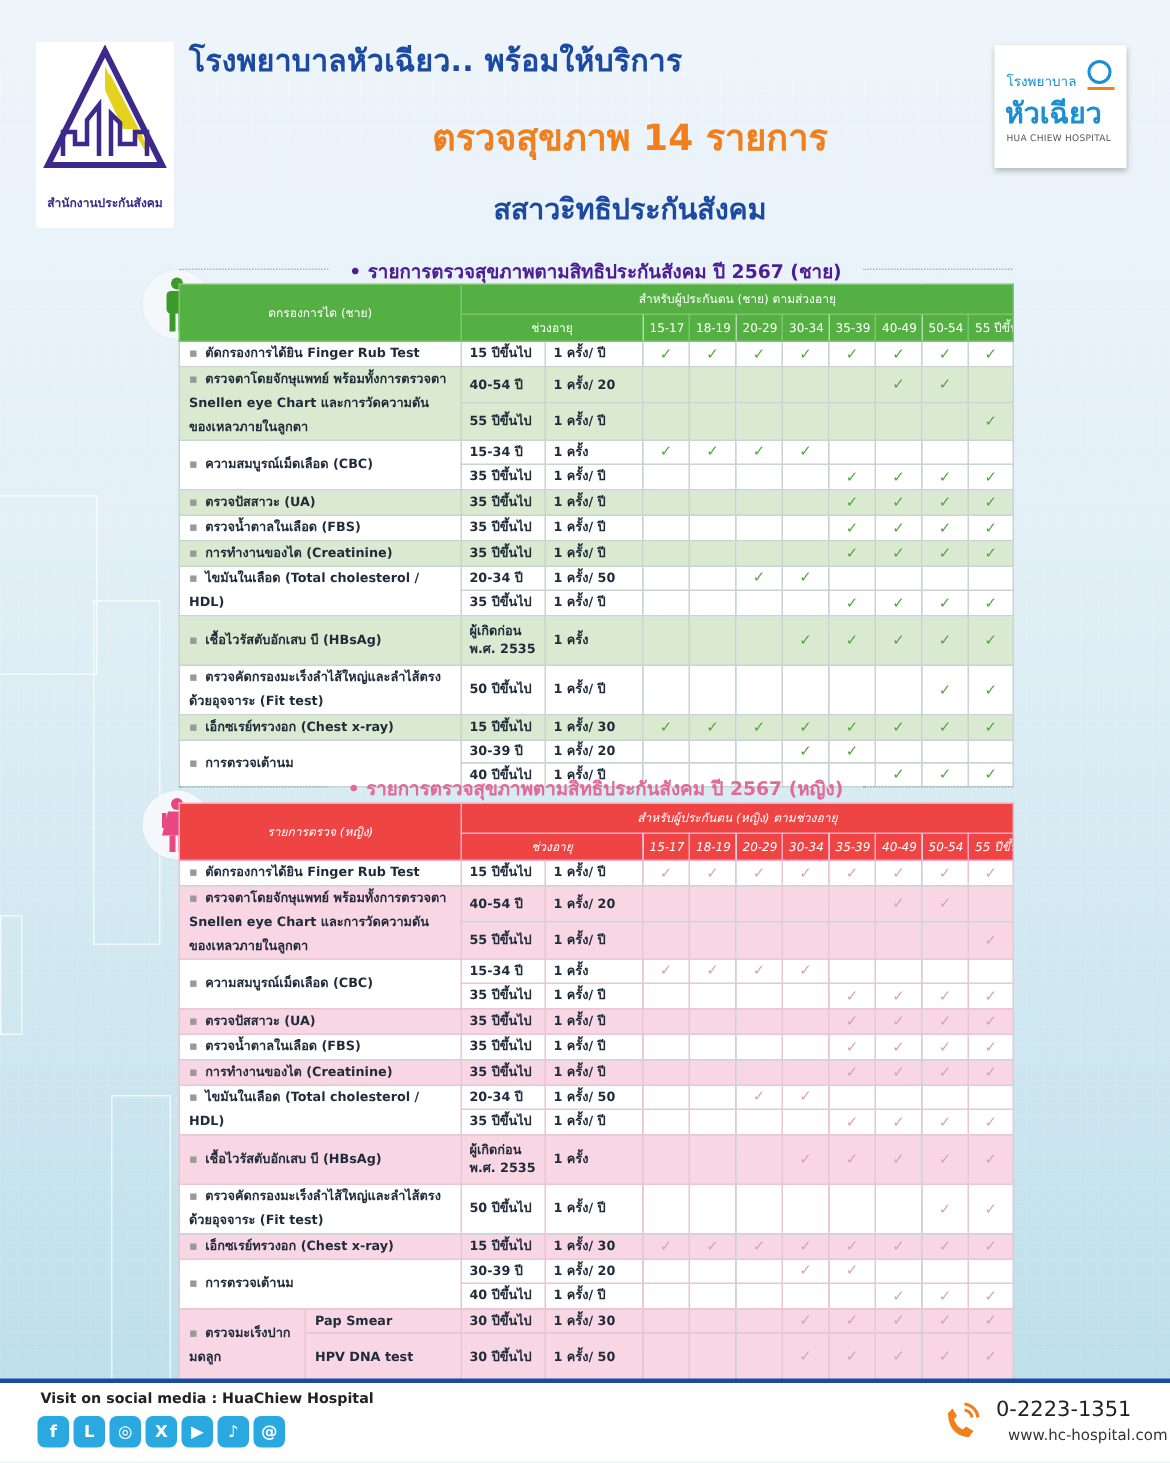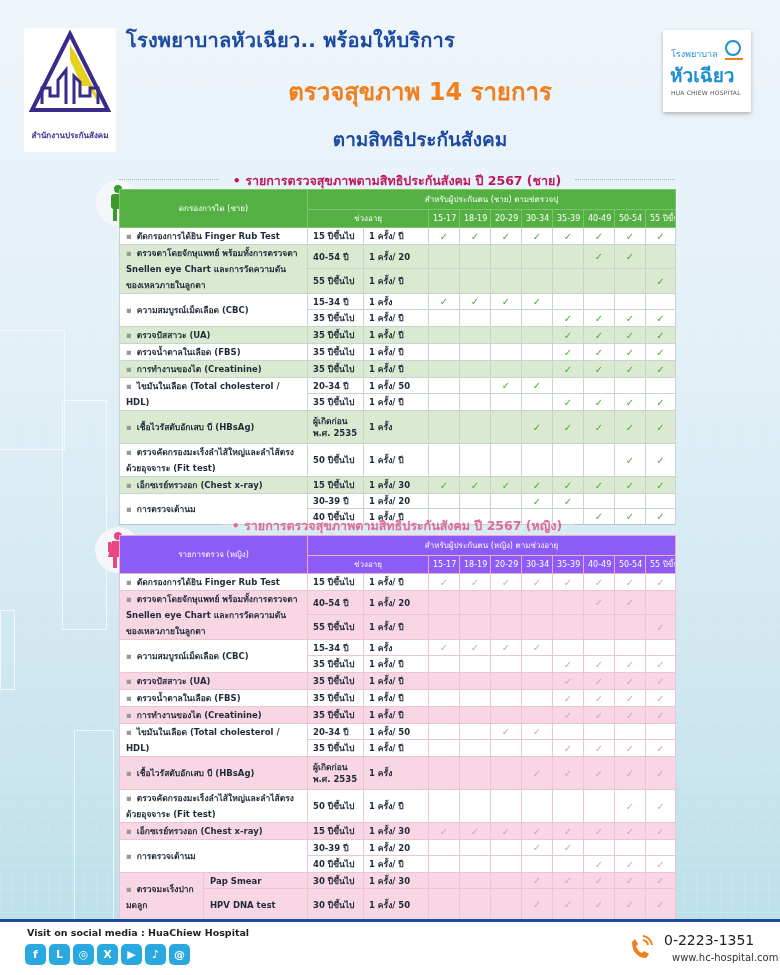--- a/index.html
+++ b/index.html
@@ -55,41 +55,41 @@
 
   
   .sec-title {
     position: absolute; left: 119px; width: 556px; text-align: center; font-size: 12.5px; font-weight: bold;
   }
   .sec-title .dots-l, .sec-title .dots-r {
     position: absolute; top: 8px; width: 100px; border-top: 1px dotted #9bb; 
   }
   .sec-title .dots-l { left: 0; }
   .sec-title .dots-r { right: 0; }
-  .sec-title.male { top: 171px; color: #be185d; }
+  .sec-title.male { top: 171px; color: #4c1d95; }
   .sec-title.female { top: 516px; color: #e06a9a; }
 
   .avatar-circle {
     position: absolute; width: 46px; height: 46px; border-radius: 50%; background: #f4f8fb;
     box-shadow: 0 0 2px rgba(0,0,0,0.05);
   }
 
   
   table.chk {
     position: absolute; left: 119px; width: 556px; border-collapse: collapse; table-layout: fixed;
     font-size: 9px;
   }
   table.chk td, table.chk th {
     border: 1px solid #c9d3cf; overflow: hidden; white-space: nowrap; padding: 0 4px;
   }
   table.chk th { color: #ffffff; font-weight: normal; font-size: 8px; text-align: center; }
   table.male { top: 189px; }
   table.female { top: 535px; }
   table.male th { background: #55b043; border-color: #7cc56c; }
-  table.female th { background: #8b5cf6; border-color: #f3a9c7; }
+  table.female th { background: #ef4444; border-color: #f3a9c7; font-style: italic; }
   table.chk td.test { font-weight: bold; font-size: 8.5px; white-space: normal; line-height: 16px; padding-left: 6px; }
   table.chk td.test .bullet { color: #999; margin-right: 5px; }
   table.chk td.age, table.chk td.freq { font-weight: bold; font-size: 8.5px; padding-left: 5px; white-space: normal; line-height: 12px;}
   table.chk td.mark { text-align: center; font-size: 10px; padding: 0; }
   table.male td.mark { color: #4ea63a; }
   table.female td.mark { color: #d9a0b8; }
   table.male tr.alt td { background: #d9ead0; }
   table.male tr.plain td { background: #ffffff; }
   table.female tr.alt td { background: #f8d6e4; }
   table.female tr.plain td { background: #ffffff; }
@@ -125,21 +125,21 @@
     <polyline points="44,20 66,62" stroke="#e6d21e" stroke-width="3" fill="none"></polyline>
     <polyline points="46,28 70,70" stroke="#e6d21e" stroke-width="3" fill="none"></polyline>
     <path d="M14,74 L14,58 L22,58 L22,66 L30,66 L30,50 L38,40 L38,74" stroke="#3b2a8a" stroke-width="3" fill="none"></path>
     <path d="M46,74 L46,46 L52,52 L52,66 L62,66 L62,58 L70,58 L70,74" stroke="#3b2a8a" stroke-width="3" fill="none"></path>
   </svg>
   <div class="caption">สำนักงานประกันสังคม</div>
 </div>
 
 <div class="title1">โรงพยาบาลหัวเฉียว.. พร้อมให้บริการ</div>
 <div class="title2">ตรวจสุขภาพ 14 รายการ</div>
-<div class="title3">ตามสิทธิประกันสังคม</div>
+<div class="title3">สสาวะิทธิประกันสังคม</div>
 
 <div class="hc-logo">
   <div class="l1">โรงพยาบาล</div>
   <div class="seal"></div>
   <div class="bar"></div>
   <div class="l2">หัวเฉียว</div>
   <div class="l3">HUA CHIEW HOSPITAL</div>
 </div>
 
 <div class="sec-title male">
@@ -166,21 +166,21 @@
       <col style="width:31px">
       <col style="width:31px">
     <col style="width:31px">
       <col style="width:31px">
       <col style="width:31px">
       <col style="width:30px">
   </colgroup>
   <thead>
     <tr style="height:20px">
       <th rowspan="2">ดกรองการได (ชาย)</th>
-      <th colspan="10">สำหรับผู้ประกันตน (ชาย) ตามช่ตรวจปุ</th>
+      <th colspan="10">สำหรับผู้ประกันตน (ชาย) ตามส่วงอายุ</th>
     </tr>
     <tr style="height:18px" class="age-header-row">
       <th colspan="2">ช่วงอายุ</th>
     <th>15-17</th>
         <th>18-19</th>
         <th>20-29</th>
         <th>30-34</th>
         <th>35-39</th>
         <th>40-49</th>
         <th>50-54</th>

